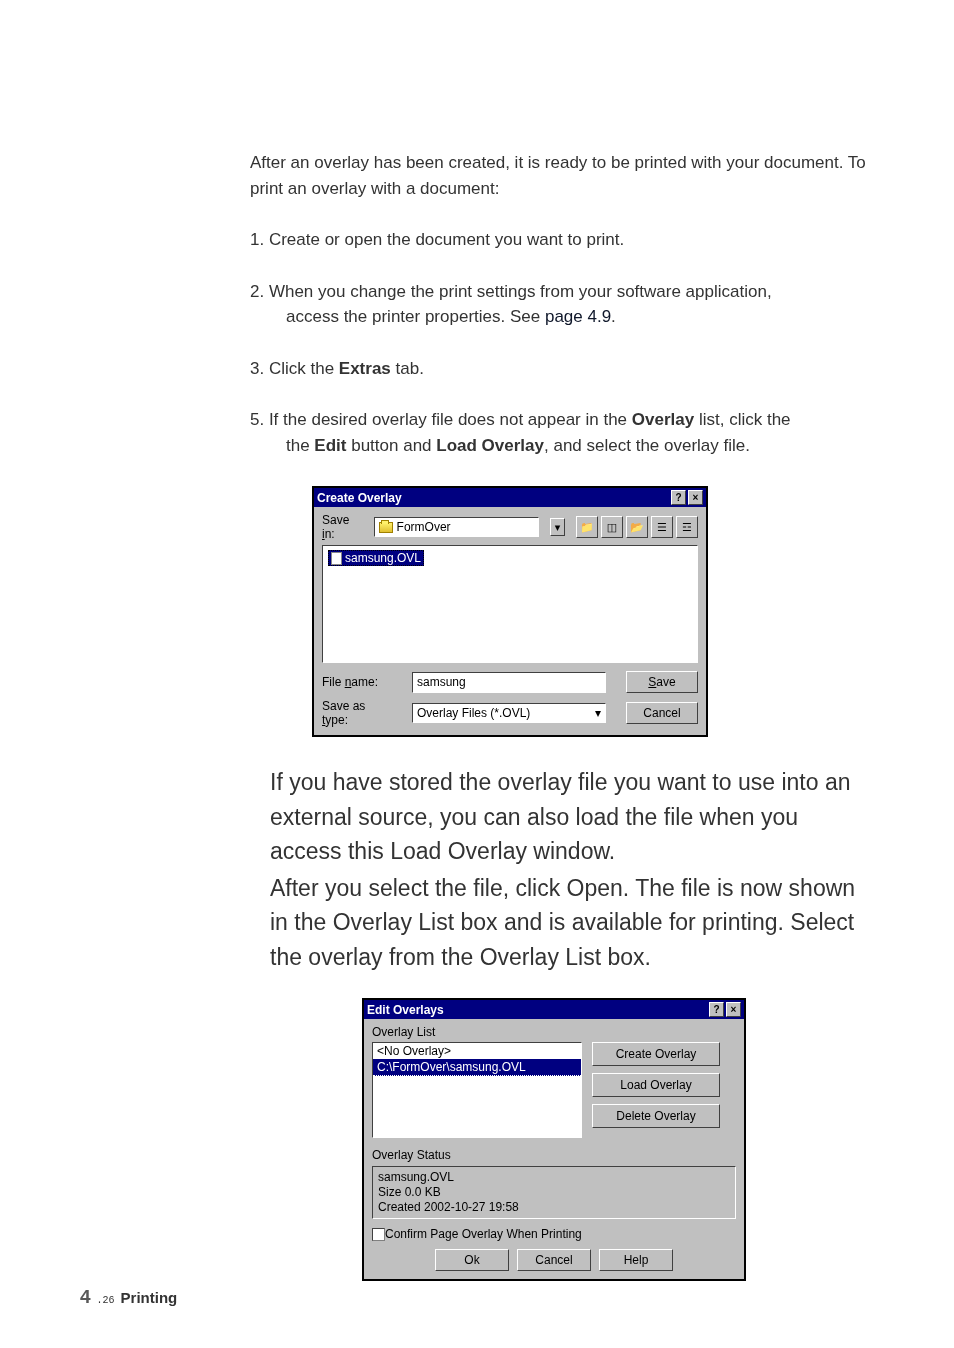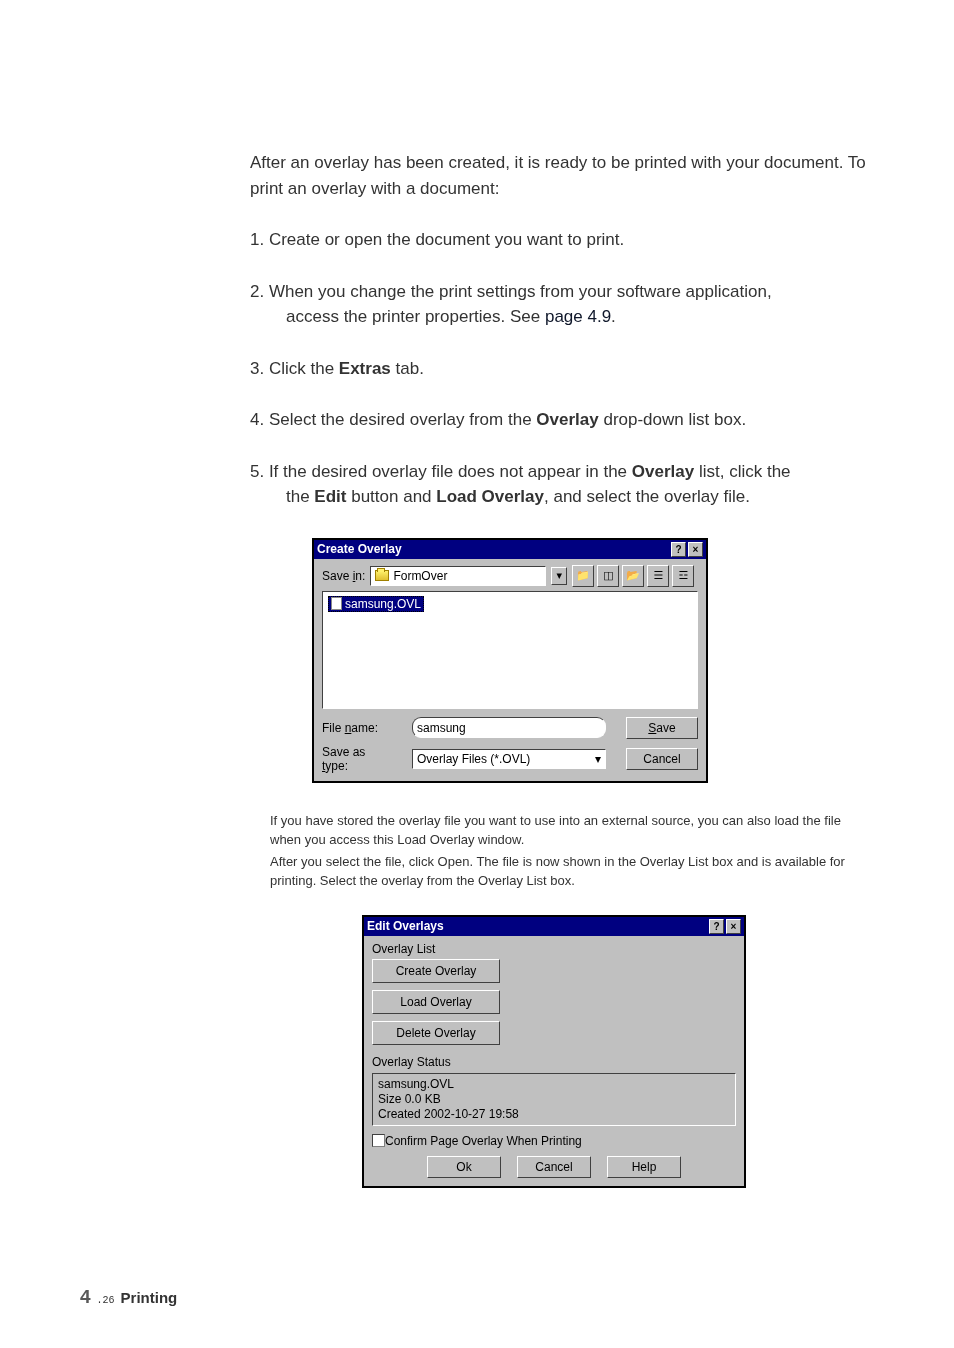--- a/index.html
+++ b/index.html
@@ -45,21 +45,21 @@
     background: #c0c0c0;
     border: 1px solid #fff;
     border-right-color: #404040;
     border-bottom-color: #404040;
     width: 15px; height: 15px;
     font-size: 10px;
     display: flex; align-items: center; justify-content: center;
     font-weight: bold; color: #000;
   }
   .dlg-body { padding: 6px 8px 8px; font-family: "MS Sans Serif", Tahoma, sans-serif; color:#000; }
-  .row { display: flex; align-items: center; margin-bottom: 4px; gap: 5px; }
+  .row { display: flex; align-items: center; margin-bottom: 4px; gap: 11px; }
   .label { font-size: 12px; }
   .underline { text-decoration: underline; }
   .combo {
     background: #fff;
     border: 1px solid #808080;
     border-top-color:#404040; border-left-color:#404040;
     border-right-color:#fff; border-bottom-color:#fff;
     height: 20px; padding: 2px 4px;
     display: flex; align-items: center; gap: 4px;
     font-size: 12px;
@@ -115,21 +115,21 @@
     background:#fff; border:1px solid #808080;
     border-top-color:#404040; border-left-color:#404040;
     border-right-color:#fff; border-bottom-color:#fff;
     height:21px; padding:2px 4px; font-size:12px; font-family:inherit;
   }
   .w-btn {
     background:#c0c0c0; border:1px solid #fff;
     border-right-color:#404040; border-bottom-color:#404040;
     min-width:72px; height:22px; font-size:12px;
   }
-  .para { font-size: 13px; line-height: 1.5; margin-left: 190px; margin-right: 30px; margin-bottom: 24px; }
+  .para { font-size: 23px; line-height: 1.5; margin-left: 190px; margin-right: 30px; margin-bottom: 24px; }
   .dialog2-wrapper {
     margin: 16px 0 0 282px;
     border: 2px solid #000;
     width: 384px;
     background: #c0c0c0;
   }
   .list-box {
     background:#fff; border:1px solid #808080;
     border-top-color:#404040; border-left-color:#404040;
     border-right-color:#fff; border-bottom-color:#fff;
@@ -146,21 +146,21 @@
   }
   .status-box {
     border:1px solid #808080;
     border-top-color:#404040; border-left-color:#404040;
     border-right-color:#fff; border-bottom-color:#fff;
     padding:3px 5px; font-size:12px; line-height:1.25;
     margin-top:4px;
   }
   .check-row { display:flex; align-items:center; gap:0; margin-top:8px; font-size:12px; }
   .check { width:13px; height:13px; background:#fff; border:1px solid #808080; border-top-color:#404040; border-left-color:#404040; }
-  .btn-row2 { display:flex; justify-content:center; gap:16px; margin-top:8px; }
+  .btn-row2 { display:flex; justify-content:center; gap:8px; margin-top:8px; }
   .w-btn3 {
     background:#c0c0c0; border:1px solid #fff;
     border-right-color:#404040; border-bottom-color:#404040;
     width:74px; height:22px; font-size:12px;
   }
   .footer {
     position:absolute; left:80px; bottom:40px;
     font-size:15px; color:#333;
     display:flex; gap:6px; align-items:baseline;
   }
@@ -180,23 +180,20 @@
     <span>2. When you change the print settings from your software application,</span>
     <span class="indent">
       <span>access the printer properties. See </span><span class="link">page 4.9</span>.
     </span>
   </p>
 
   <p class="body-text step">
     <span>3. Click the </span><span class="bold">Extras</span><span> tab.</span>
   </p>
 
-  <p class="body-text step">
-    <span>4. Select the desired overlay from the </span><span class="bold">Overlay</span><span> drop-down list box.</span>
-  </p>
 
   <p class="body-text step">
     <span>5. If the desired overlay file does not appear in the </span><span class="bold">Overlay</span><span> list, click the </span>
     <span class="indent">
       <span>the </span><span class="bold">Edit</span><span> button and </span><span class="bold">Load Overlay</span><span>, and select the overlay file.</span>
     </span>
   </p>
 
   <div class="dialog-wrapper">
     <div class="dialog-title">
@@ -223,21 +220,21 @@
         </div>
       </div>
       <div class="file-list">
         <span class="file-item">
           <span class="doc-icon"></span>
           <span>samsung.OVL</span>
         </span>
       </div>
       <div class="input-line">
         <span class="label" style="width:70px">File <span class="underline">n</span>ame:</span>
-        <input class="text-input" style="flex: 1 1 0%; border-radius: 9px;" value="samsung">
+        <input class="text-input" style="flex: 1 1 0%;" value="samsung">
         <button class="w-btn"><span class="underline">S</span>ave</button>
       </div>
       <div class="input-line">
         <span class="label" style="width:70px">Save as <span class="underline">t</span>ype:</span>
         <div class="combo" style="flex:1; justify-content:space-between">
           <span>Overlay Files (*.OVL)</span>
           <span>▾</span>
         </div>
         <button class="w-btn">Cancel</button>
       </div>
@@ -251,20 +248,24 @@
     <div class="dialog-title">
       <span>Edit Overlays</span>
       <div class="title-btns">
         <div class="title-btn">?</div>
         <div class="title-btn">×</div>
       </div>
     </div>
     <div class="dlg-body">
       <div class="label">Overlay List</div>
       <div class="d2-col" style="margin-top:3px">
+        <div class="list-box" style="width:210px; height:96px">
+          <div class="list-item">&lt;No Overlay&gt;</div>
+          <div class="list-item sel">C:\FormOver\samsung.OVL</div>
+        </div>
         <div class="btn-stack">
           <button class="w-btn2">Create Overlay</button>
           <button class="w-btn2">Load Overlay</button>
           <button class="w-btn2">Delete Overlay</button>
         </div>
       </div>
       <div class="label" style="margin-top:10px">Overlay Status</div>
       <div class="status-box">
         <div>samsung.OVL</div>
         <div>Size 0.0 KB</div>

